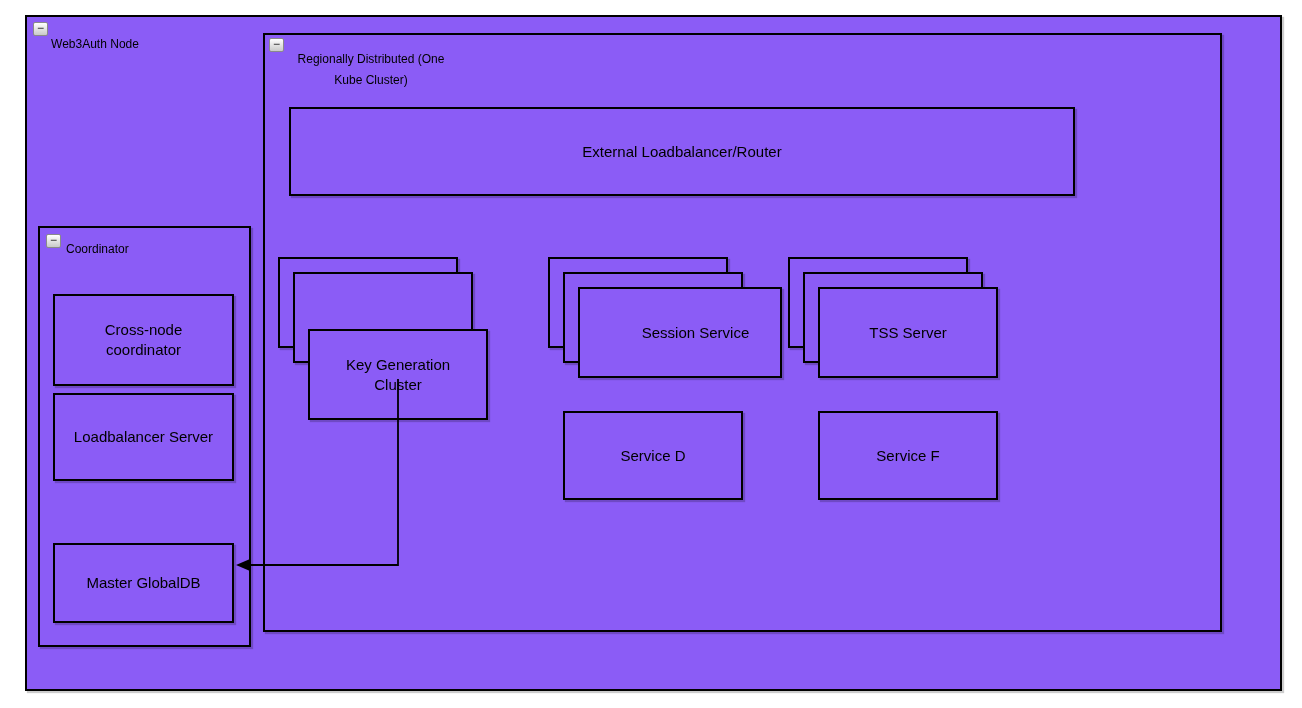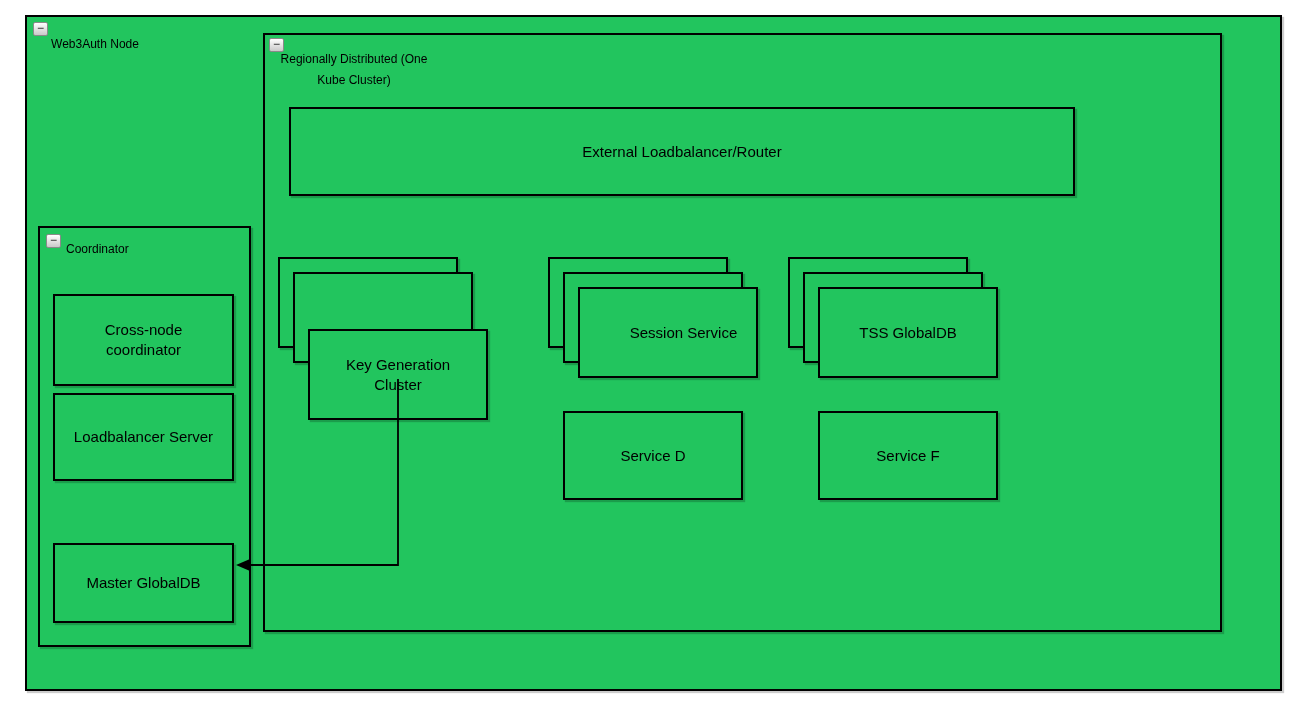--- a/index.html
+++ b/index.html
@@ -11,21 +11,21 @@
   #canvas {
     position: relative;
     width: 1302px;
     height: 708px;
     background: #ffffff;
     overflow: hidden;
   }
   .shape {
     position: absolute;
     box-sizing: border-box;
-    background: #22c55e;
+    background: #8b5cf6;
     border: 2px solid #000000;
     box-shadow: 2px 2px 1px rgba(0,0,0,0.20);
   }
   .center-label {
     display: flex;
     align-items: center;
     justify-content: center;
     text-align: center;
   }
   .lbl {
@@ -80,48 +80,48 @@
 
   <div class="shape container-shape" style="left:25px; top:15px; width:1257px; height:676px;"></div>
   <div class="collapse" style="left:33px; top:22px;">−</div>
   <div class="floating-label" style="left:40px; top:34px; width:110px;">
     <span class="ln">Web3Auth</span>
     <span class="ln">Node</span>
   </div>
 
   <div class="shape container-shape" style="left:263px; top:33px; width:959px; height:599px;"></div>
   <div class="collapse" style="left:269px; top:38px;">−</div>
-  <div class="floating-label" style="left:269px; top:49px; width:170px;">
+  <div class="floating-label" style="left:286px; top:49px; width:170px;">
     <span class="ln">Regionally Distributed</span>
     <span class="ln">(One Kube Cluster)</span>
   </div>
 
   <div class="shape node-shape center-label" style="left:289px; top:107px; width:786px; height:89px;">
     <span class="lbl">External Loadbalancer/Router</span>
   </div>
 
   <div class="shape stack-back" style="left:278px; top:257px; width:180px; height:91px;"></div>
   <div class="shape stack-mid" style="left:293px; top:272px; width:180px; height:91px;"></div>
   <div class="shape stack-front center-label" style="left:308px; top:287px; width:180px; height:91px;margin-top:42px;">
     <span class="lbl">
       <span class="ln">Key Generation</span>
       <span class="ln">Cluster</span>
     </span>
   </div>
 
   <div class="shape stack-back" style="left:548px; top:257px; width:180px; height:91px;"></div>
   <div class="shape stack-mid" style="left:563px; top:272px; width:180px; height:91px;"></div>
-  <div class="shape stack-front center-label" style="left:578px; top:287px; width:180px; height:91px;padding-left:31px;">
+  <div class="shape stack-front center-label" style="left:578px; top:287px; width:204px; height:91px;padding-left:31px;">
     <span class="lbl">Session Service</span>
   </div>
 
   <div class="shape stack-back" style="left:788px; top:257px; width:180px; height:91px;"></div>
   <div class="shape stack-mid" style="left:803px; top:272px; width:180px; height:91px;"></div>
   <div class="shape stack-front center-label" style="left:818px; top:287px; width:180px; height:91px;">
-    <span class="lbl">TSS GlobalDB</span>
+    <span class="lbl">TSS Server</span>
   </div>
 
   <div class="shape node-shape center-label" style="left:563px; top:411px; width:180px; height:89px;">
     <span class="lbl">Service D</span>
   </div>
   <div class="shape node-shape center-label" style="left:818px; top:411px; width:180px; height:89px;text-align:center;">
     <span class="lbl">Service F</span>
   </div>
 
   <div class="shape container-shape" style="left:38px; top:226px; width:213px; height:421px; z-index:2;"></div>

